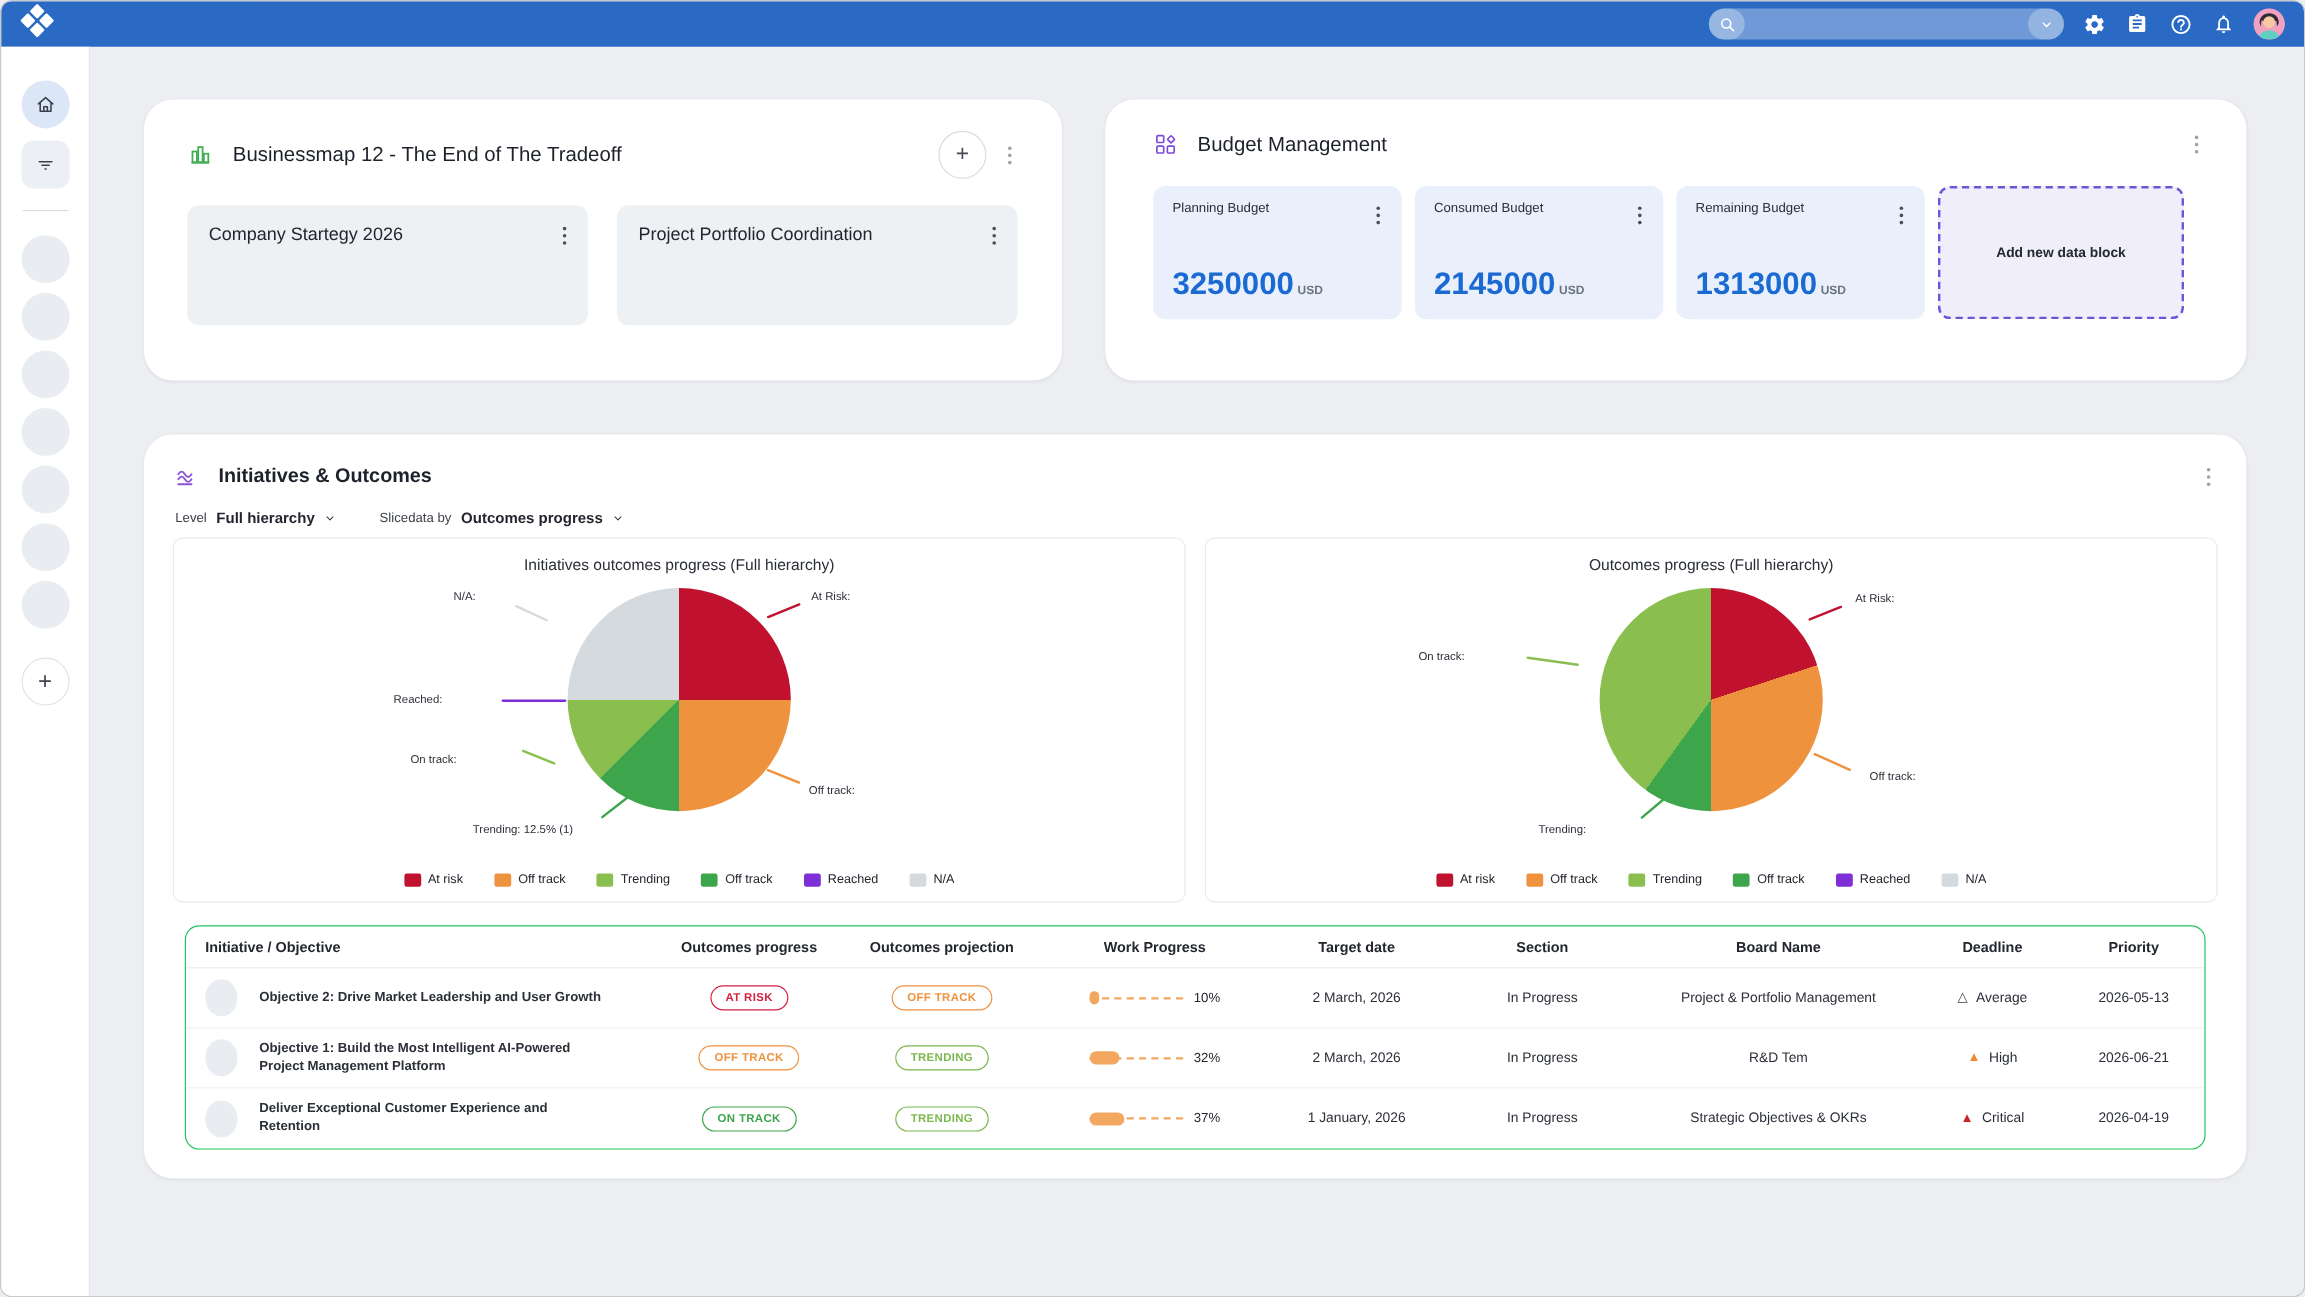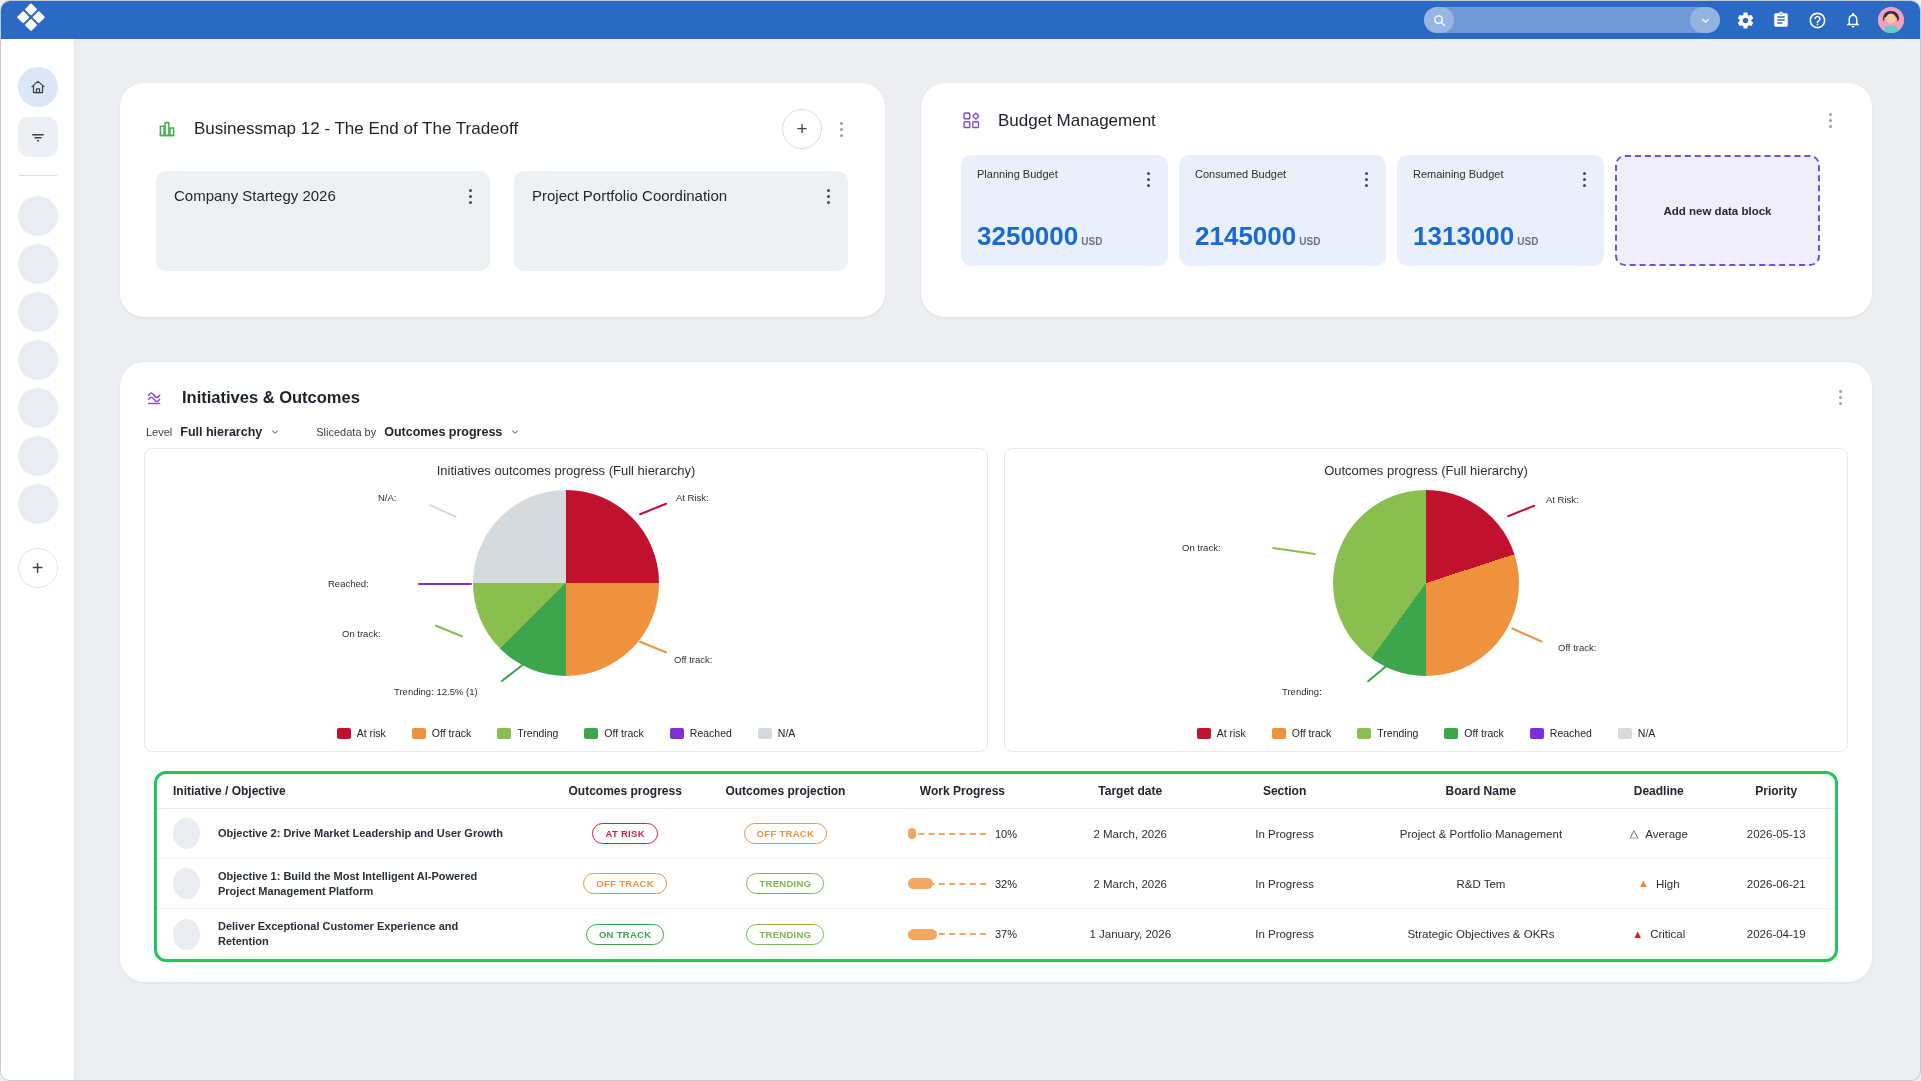--- a/index.html
+++ b/index.html
@@ -67,21 +67,21 @@
   .chart-canvas { position:relative; width:560px; height:218px; margin-top:4px; }
   .pie { position:absolute; left:187px; top:8px; width:186px; height:186px; border-radius:50%; cursor:pointer; }
   .callout { position:absolute; font-size:9.5px; color:#2b2f38; white-space:nowrap; }
   .cline { position:absolute; height:1.5px; border-radius:1px; }
   .legend { display:flex; gap:26px; margin-top:auto; padding-bottom:2px; }
   .legend-item { display:flex; align-items:center; gap:6px; }
   .legend-swatch { width:14px; height:11px; border-radius:2px; }
   .legend-label { font-size:10.5px; color:#23262e; }
 
   
-  .table-wrap { margin-top:19px; margin-left:10px; margin-right:10px; border:3px solid #22c55e; border-radius:12px; overflow:hidden; }
+  .table-wrap { margin-top:19px; margin-left:10px; margin-right:10px; border:1px solid #22c55e; border-radius:12px; overflow:hidden; }
   .trow { display:grid; grid-template-columns:23.5% 8.8% 10.3% 10.8% 9.2% 9.2% 14.2% 7% 7%; align-items:center; }
   .thead { height:35px; border-bottom:1px solid #e9ebee; }
   .thead .cell { font-size:12px; font-weight:700; color:#23262e; }
   .tbody-row { height:50px; border-bottom:1px solid #eff1f3; cursor:pointer; }
   .tbody-row:last-child { border-bottom:none; }
   .cell { display:flex; align-items:center; justify-content:center; text-align:center; font-size:11.5px; color:#2b2f38; padding:0 4px; }
   .cell.first { justify-content:flex-start; text-align:left; padding-left:16px; gap:18px; }
   .row-avatar { width:27px; height:31px; border-radius:50%; background:#e9edf1; flex:0 0 auto; }
   .obj-text { font-size:11px; font-weight:600; color:#2b2f38; line-height:1.35; max-width:290px; }
   .pill { border:1.5px solid currentColor; border-radius:12px; padding:4px 12px; font-size:9.5px; font-weight:700; letter-spacing:.3px; background:#fff; }

